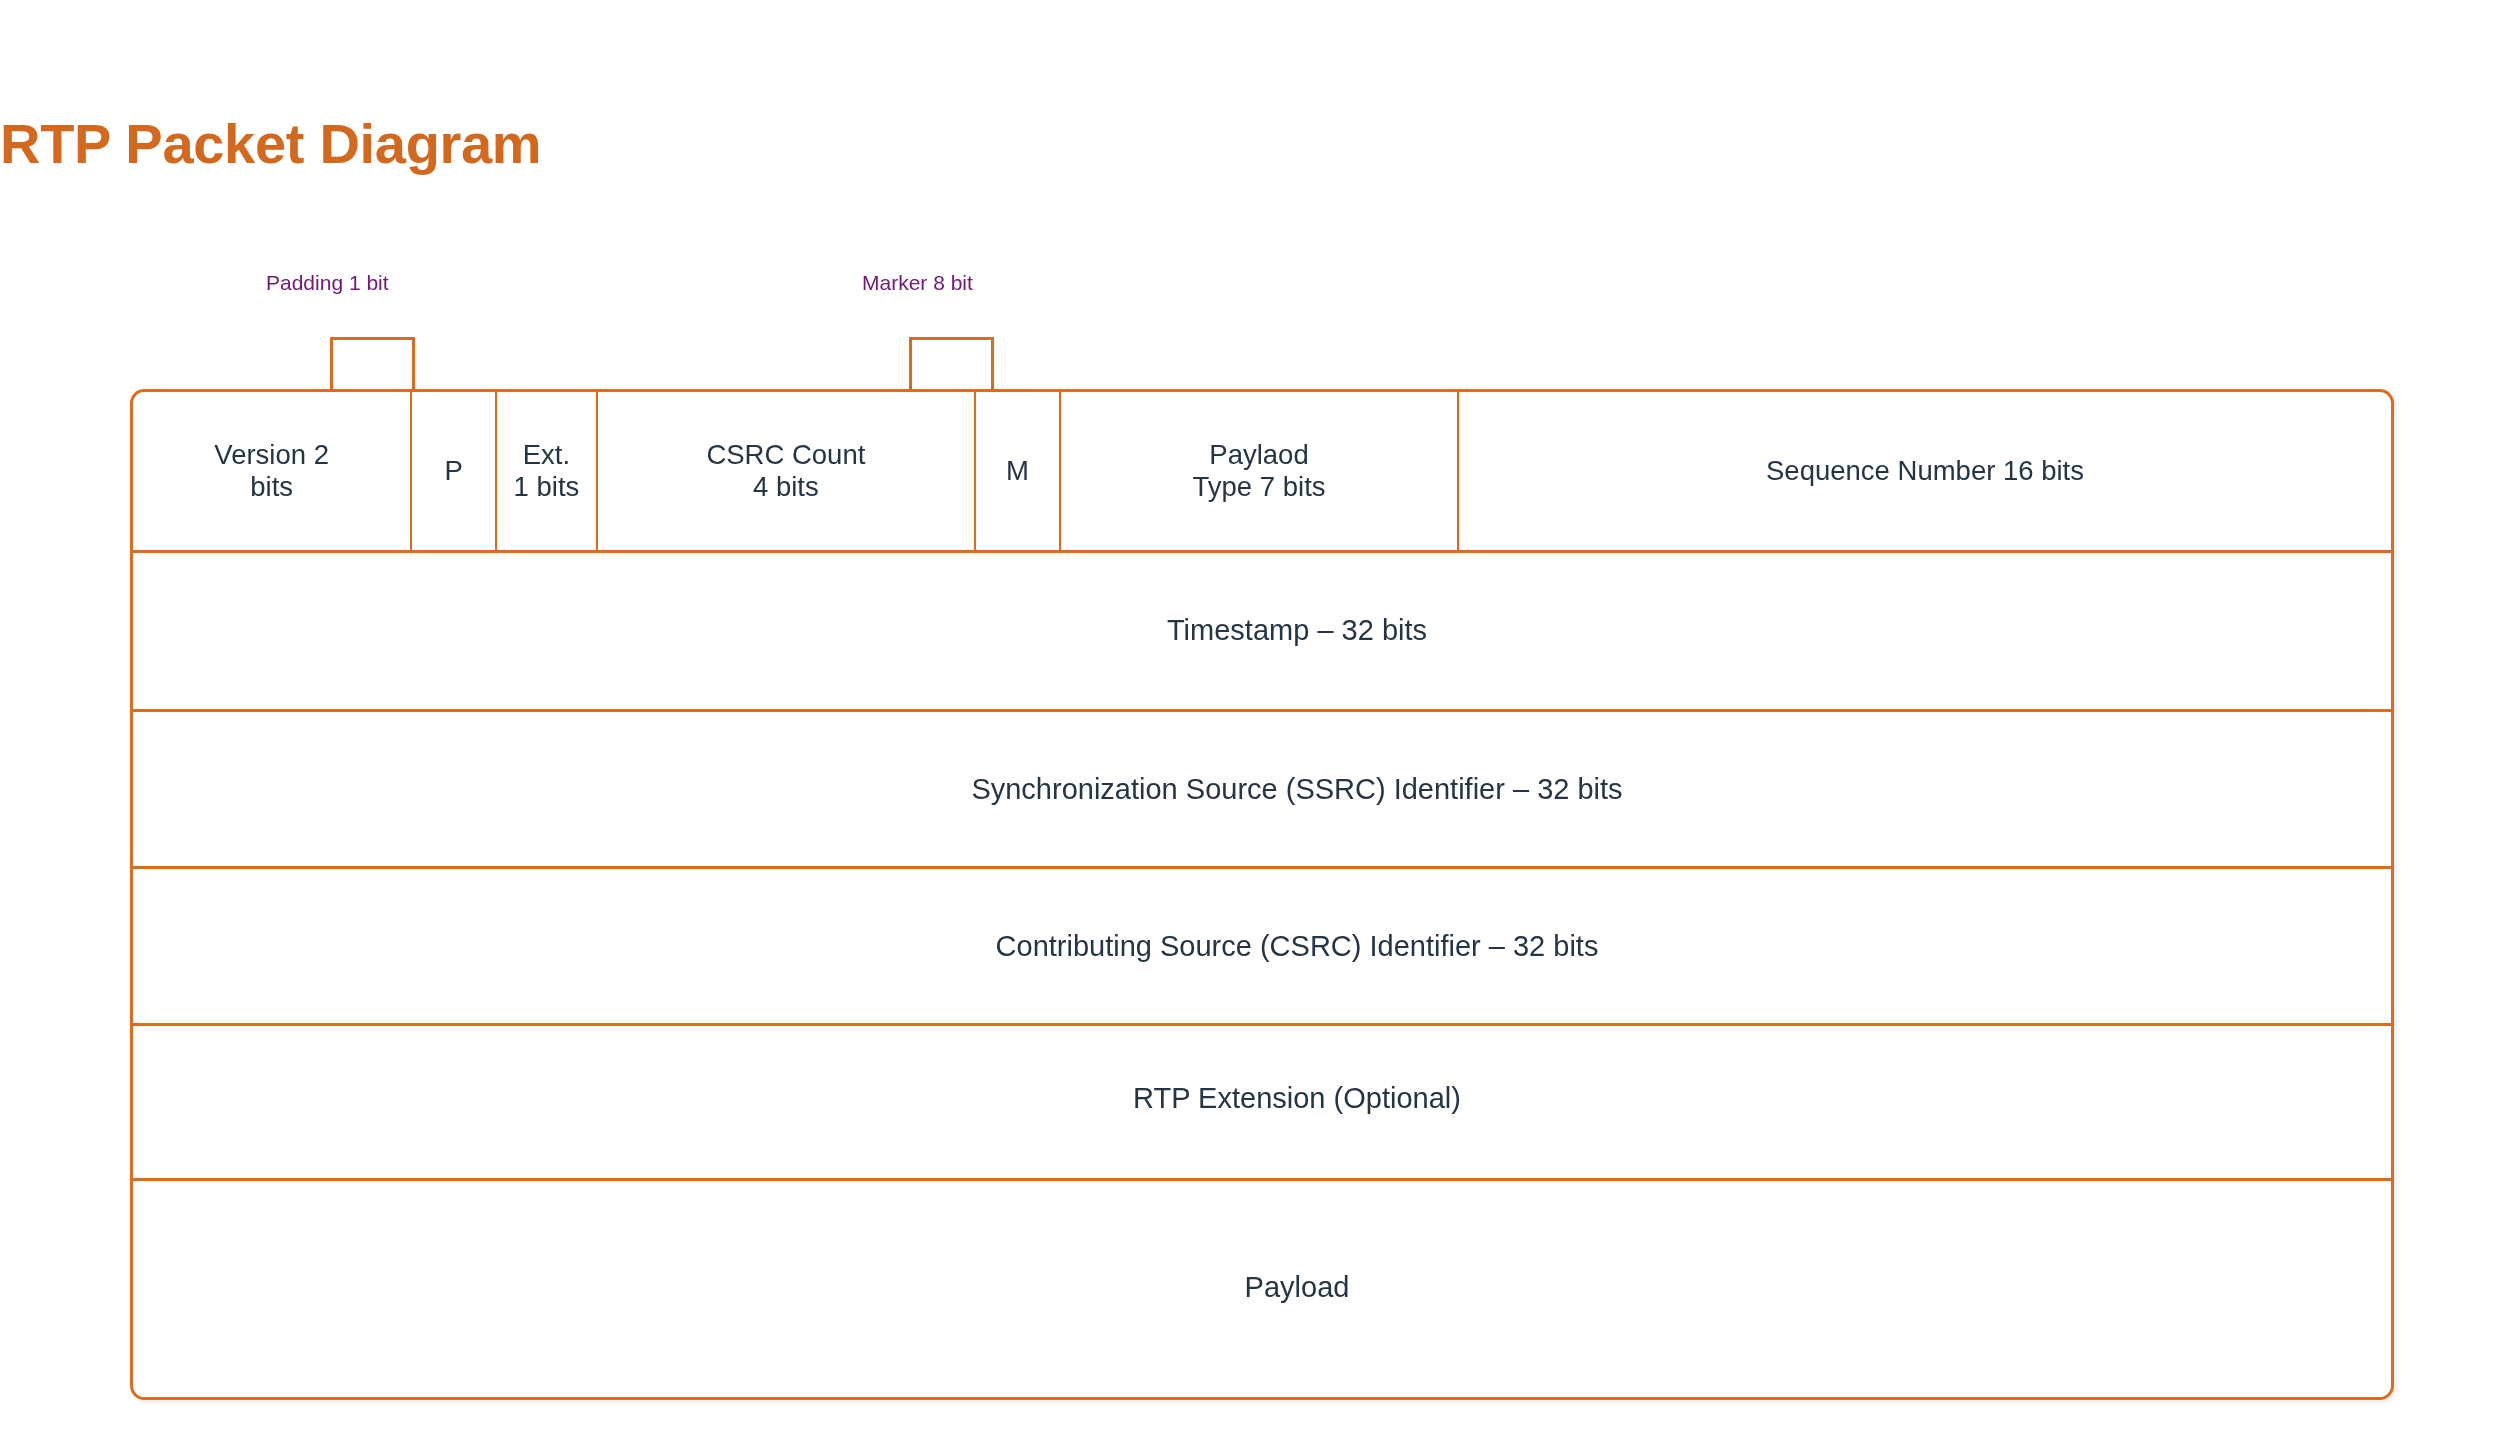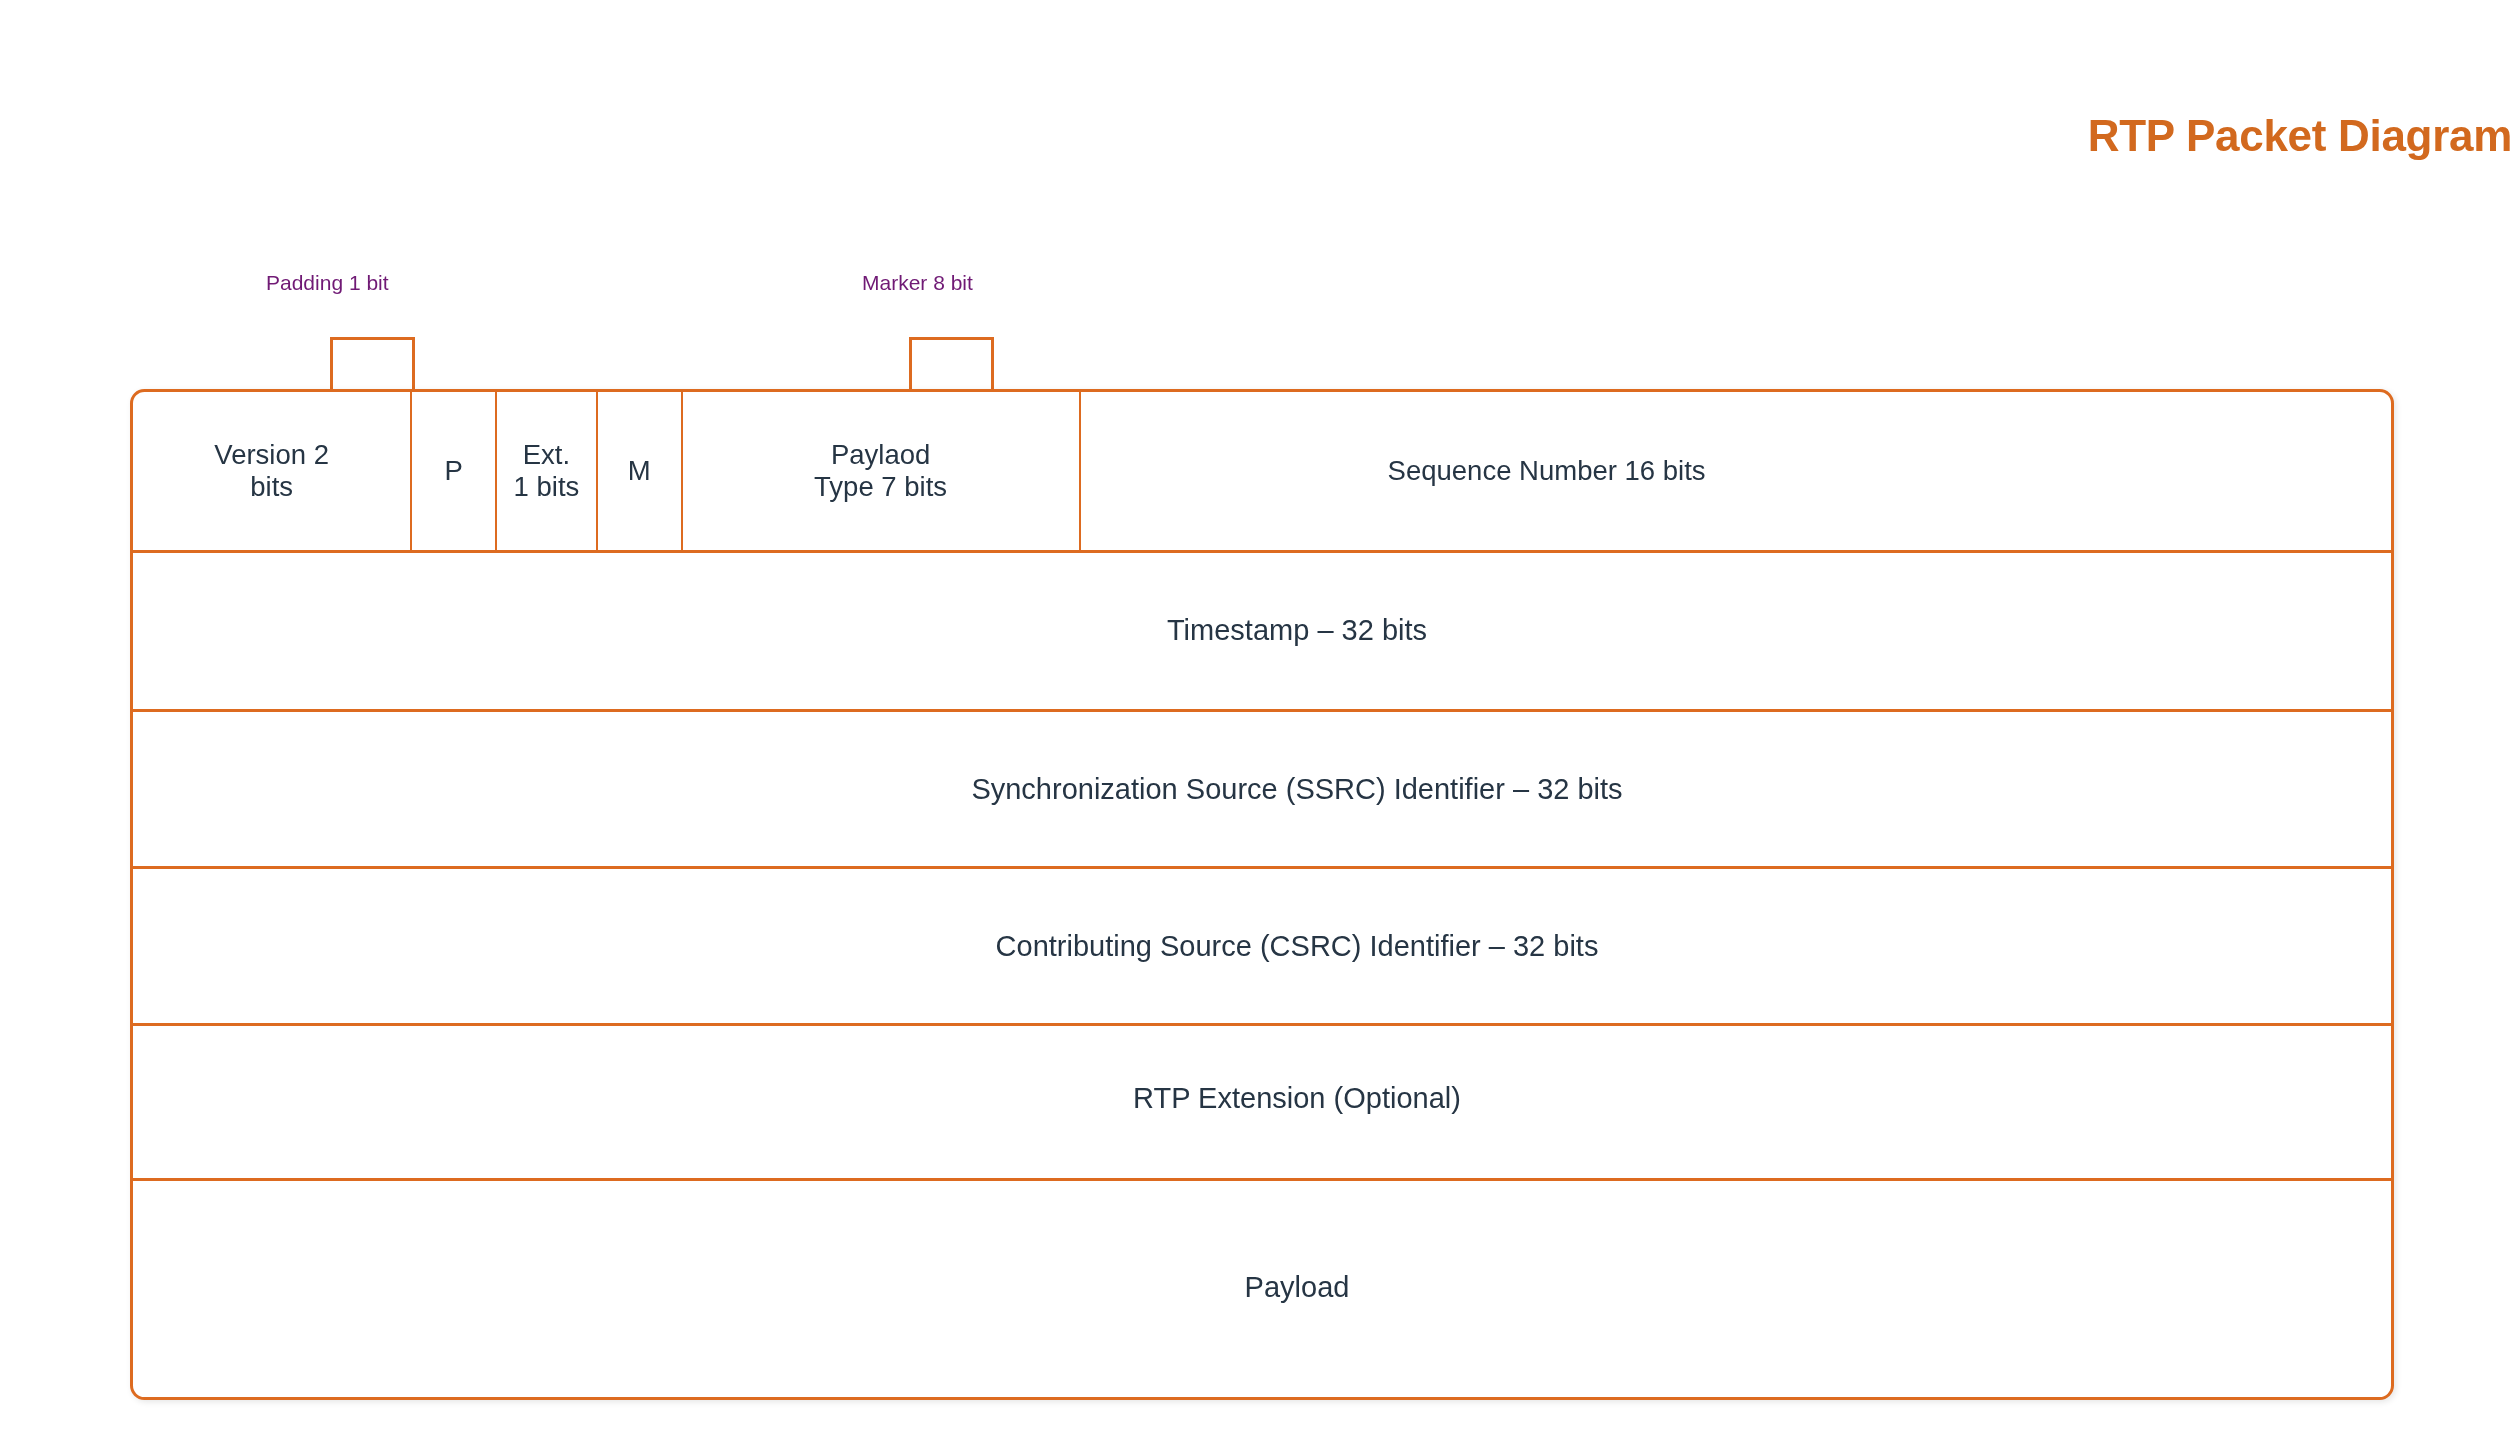--- a/index.html
+++ b/index.html
@@ -18,22 +18,22 @@
     height: 1454px;
     background: #ffffff;
   }
 
   
   .title {
     position: absolute;
     top: 111px;
     left: 0;
     width: 2512px;
-    text-align: right;
-    font-size: 44px;
+    text-align: left;
+    font-size: 56px;
     font-weight: bold;
     color: #D2691E;
     letter-spacing: -0.3px;
   }
 
   
   .callout-label {
     position: absolute;
     font-size: 21px;
     color: #701a75;
@@ -150,20 +150,26 @@
       </div>
       <div class="header-cell" style="width:3.76%">
         <span>P</span>
       </div>
       <div class="header-cell" style="width:4.45%">
         <span>
           <span>Ext.</span><br>
           <span>1 bits</span>
         </span>
       </div>
+      <div class="header-cell" style="width:16.76%">
+        <span>
+          <span>CSRC Count</span><br>
+          <span>4 bits</span>
+        </span>
+      </div>
       <div class="header-cell" style="width:3.76%">
         <span>M</span>
       </div>
       <div class="header-cell" style="width:17.63%">
         <span>
           <span>Paylaod</span><br>
           <span>Type 7 bits</span>
         </span>
       </div>
       <div class="header-cell" style="width:41.27%">

